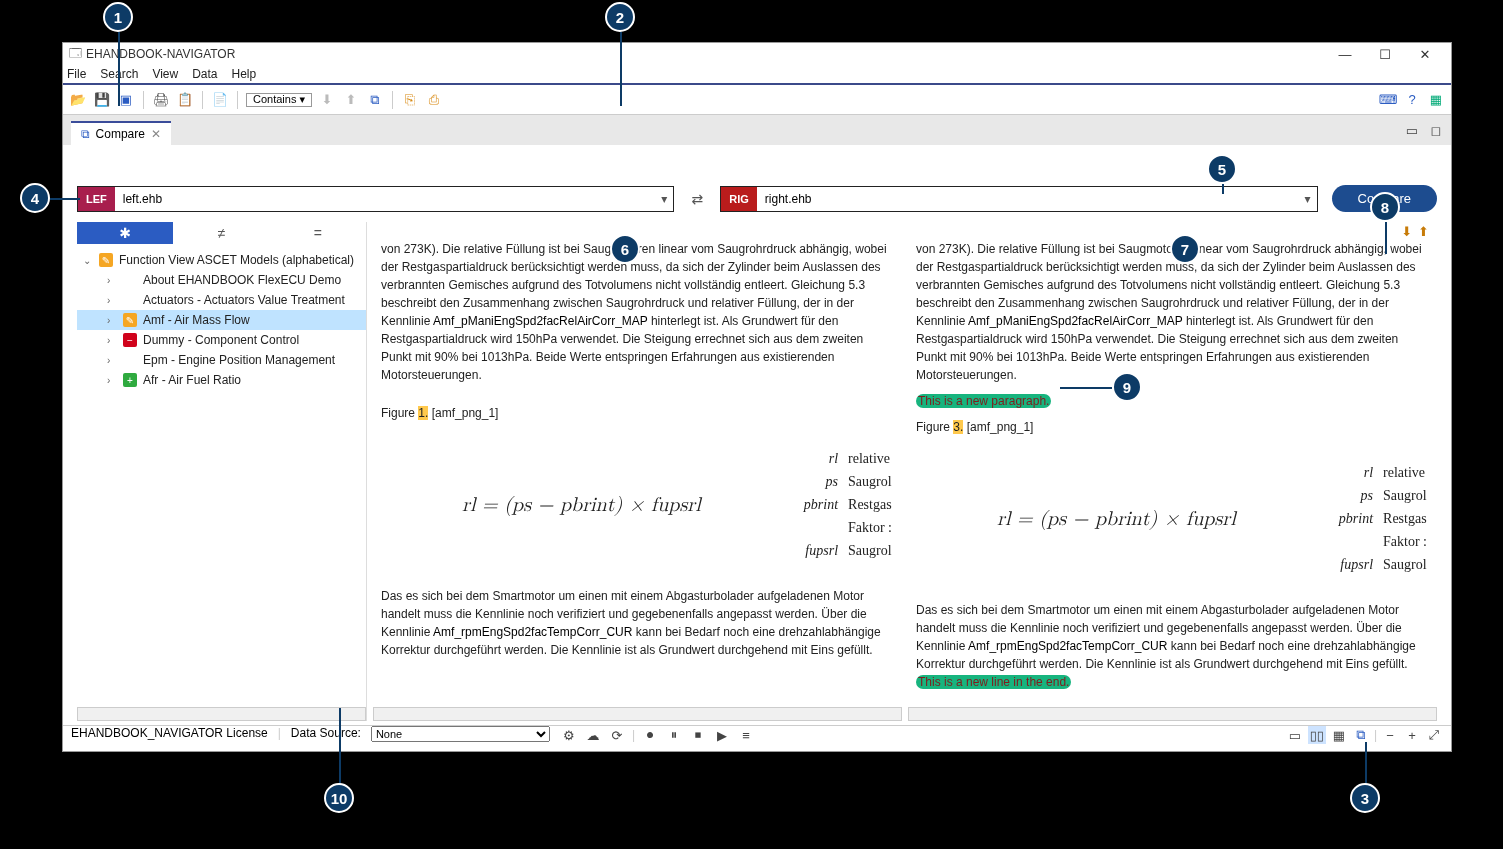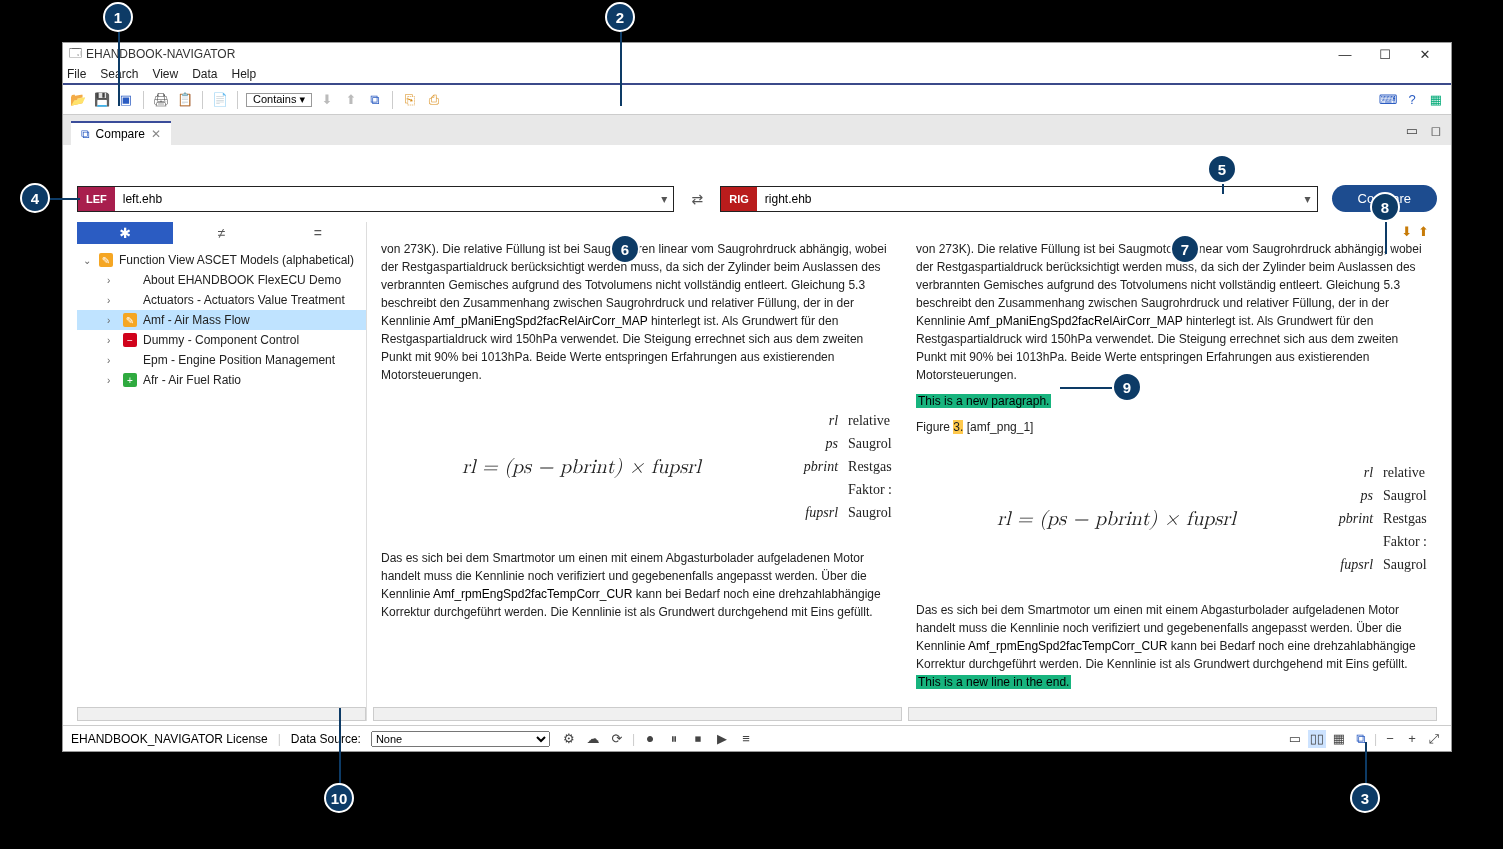--- a/index.html
+++ b/index.html
@@ -46,27 +46,27 @@
 .tree-badge { width: 14px; height: 14px; border-radius: 2px; display: inline-flex; align-items: center; justify-content: center; font-size: 10px; color: #fff; }
 .badge-edit { background: #f5a623; }
 .badge-minus { background: #d0021b; }
 .badge-plus { background: #2faa3f; }
 .doc-panel { flex: 1; display: flex; flex-direction: column; overflow: hidden; position: relative; }
 .doc-head { height: 18px; display:flex; justify-content:flex-end; gap:6px; padding-right:8px; align-items:center; }
 .doc-head .arrow { color:#c77b08; font-size:13px; cursor:pointer; }
 .doc-content { flex:1; overflow: auto; padding: 0 8px 4px 8px; font-size: 12px; color: #222; line-height: 1.5; }
 .doc-content a { color: #000000; text-decoration: none; }
 .hl-change { background: #ffc94d; }
-.hl-add { background: #17b47e; color: #000000; padding: 0 2px; }
+.hl-add { background: #17b47e; color: #7f1d1d; padding: 0 2px; border-radius: 7px; }
 .formula-row { display:flex; align-items:center; margin: 24px 0; gap: 20px; }
 .formula { font-family: "Cambria Math", "Latin Modern Math", serif; font-style: italic; font-size: 20px; flex:1; text-align:center; }
 .legend { font-family: "Cambria Math", serif; font-size: 14px; }
 .legend td:first-child { font-style: italic; text-align: right; padding-right: 8px; }
 .hscroll { height: 14px; background: #f0f0f0; border: 1px solid #ccc; margin-top: 4px; }
-.statusbar { height: 26px; border-top: 1px solid #ccc; display: flex; align-items: center; padding: 0 8px; gap: 10px; font-size: 12px; }
+.statusbar { height: 26px; border-top: 1px solid #ccc; display: flex; align-items: flex-start; padding: 0 8px; gap: 10px; font-size: 12px; }
 .statusbar select { font-size: 11px; width: 179px; }
 .sb-icons { display:flex; gap:6px; align-items:center; }
 .sb-right { margin-left:auto; display:flex; gap:4px; align-items:center; }
 .callout { position: absolute; width: 30px; height: 30px; border-radius: 50%; background: #0d3b66; color: #fff; display: flex; align-items: center; justify-content: center; font-size: 15px; font-weight: 600; border: 2px solid #fff; z-index: 100; }
 .callout-line { position: absolute; background: #0d3b66; z-index: 90; }
 </style>
 </head>
 <body>
 
 <div class="window">
@@ -185,20 +185,21 @@
             <span>Afr - Air Fuel Ratio</span>
           </div>
         </div>
         <div class="hscroll"></div>
       </div>
 
       <div class="doc-panel">
         <div class="doc-head"></div>
         <div class="doc-content">
           <p><span>von 273K). Die relative Füllung ist bei Saugmotoren linear vom Saugrohrdruck abhängig, wobei der Restgaspartialdruck berücksichtigt werden muss, da sich der Zylinder beim Auslassen des verbrannten Gemisches aufgrund des Totvolumens nicht vollständig entleert. Gleichung 5.3 beschreibt den Zusammenhang zwischen Saugrohrdruck und relativer Füllung, der in der Kennlinie </span><a>Amf_pManiEngSpd2facRelAirCorr_MAP</a><span> hinterlegt ist. Als Grundwert für den Restgaspartialdruck wird 150hPa verwendet. Die Steigung errechnet sich aus dem zweiten Punkt mit 90% bei 1013hPa. Beide Werte entspringen Erfahrungen aus existierenden Motorsteuerungen.</span></p>
+          <p style="margin-top:20px"><span>Figure </span><span class="hl-change">1.</span><span> [amf_png_1]</span></p>
           <div class="formula-row">
             <div class="formula">rl = (ps − pbrint) × fupsrl</div>
             <table class="legend">
               <tbody>
                   <tr>
                     <td>rl</td>
                     <td>relative</td>
                   </tr>
               <tr>
                     <td>ps</td>

